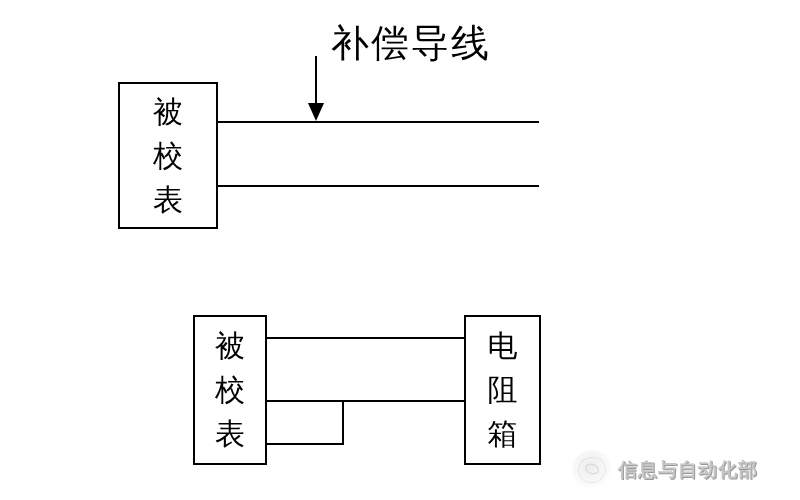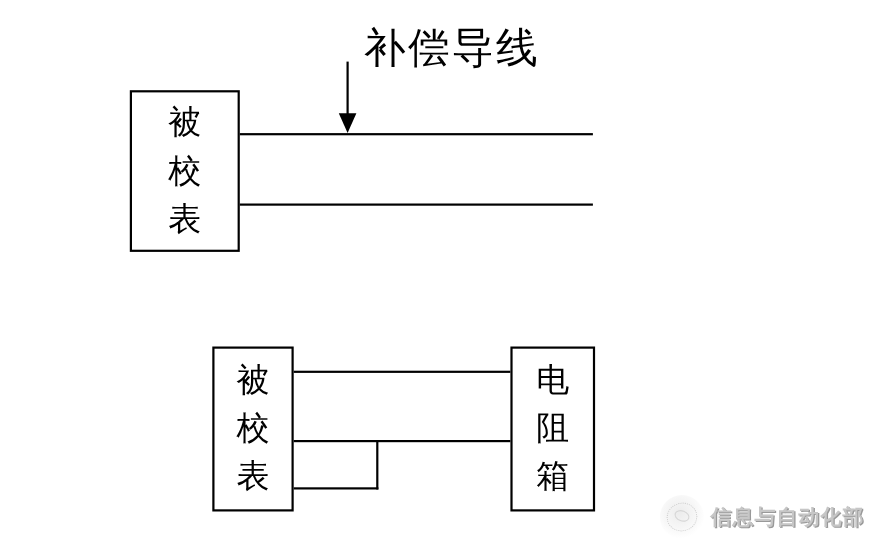--- a/index.html
+++ b/index.html
@@ -28,21 +28,21 @@
   .b-top-left   {left:118px;top:82px; width:96px; height:143px;}
   .b-top-right  {left:539px;top:81px; width:120px;height:144px;}
   .b-bot-left   {left:193px;top:315px;width:70px; height:146px;}
   .b-bot-right  {left:464px;top:315px;width:73px; height:146px;}
   .w-top-1{left:218px;top:121px;width:321px;}
   .w-top-2{left:218px;top:185px;width:321px;}
   .w-bot-a{left:267px;top:337px;width:197px;}
   .w-bot-b{left:267px;top:400px;width:197px;}
   .w-bot-c{left:267px;top:443px;width:77px;}
   .w-bot-link{left:342px;top:400px;height:45px;}
-  .watermark{position:absolute;left:600px;top:450px;display:flex;align-items:center;}
+  .watermark{position:absolute;left:572px;top:450px;display:flex;align-items:center;}
   .wm-logo{
     width:40px;height:40px;border-radius:50%;
     background:radial-gradient(circle at 45% 40%, #ececec 0%, #f7f7f7 45%, rgba(255,255,255,0) 72%);
     position:relative;flex:0 0 auto;
   }
   .wm-logo::before{
     content:"";position:absolute;left:6px;top:7px;width:26px;height:24px;border-radius:50%;
     border:1px dotted #cfcfcf;transform:rotate(-15deg);
   }
   .wm-logo::after{

